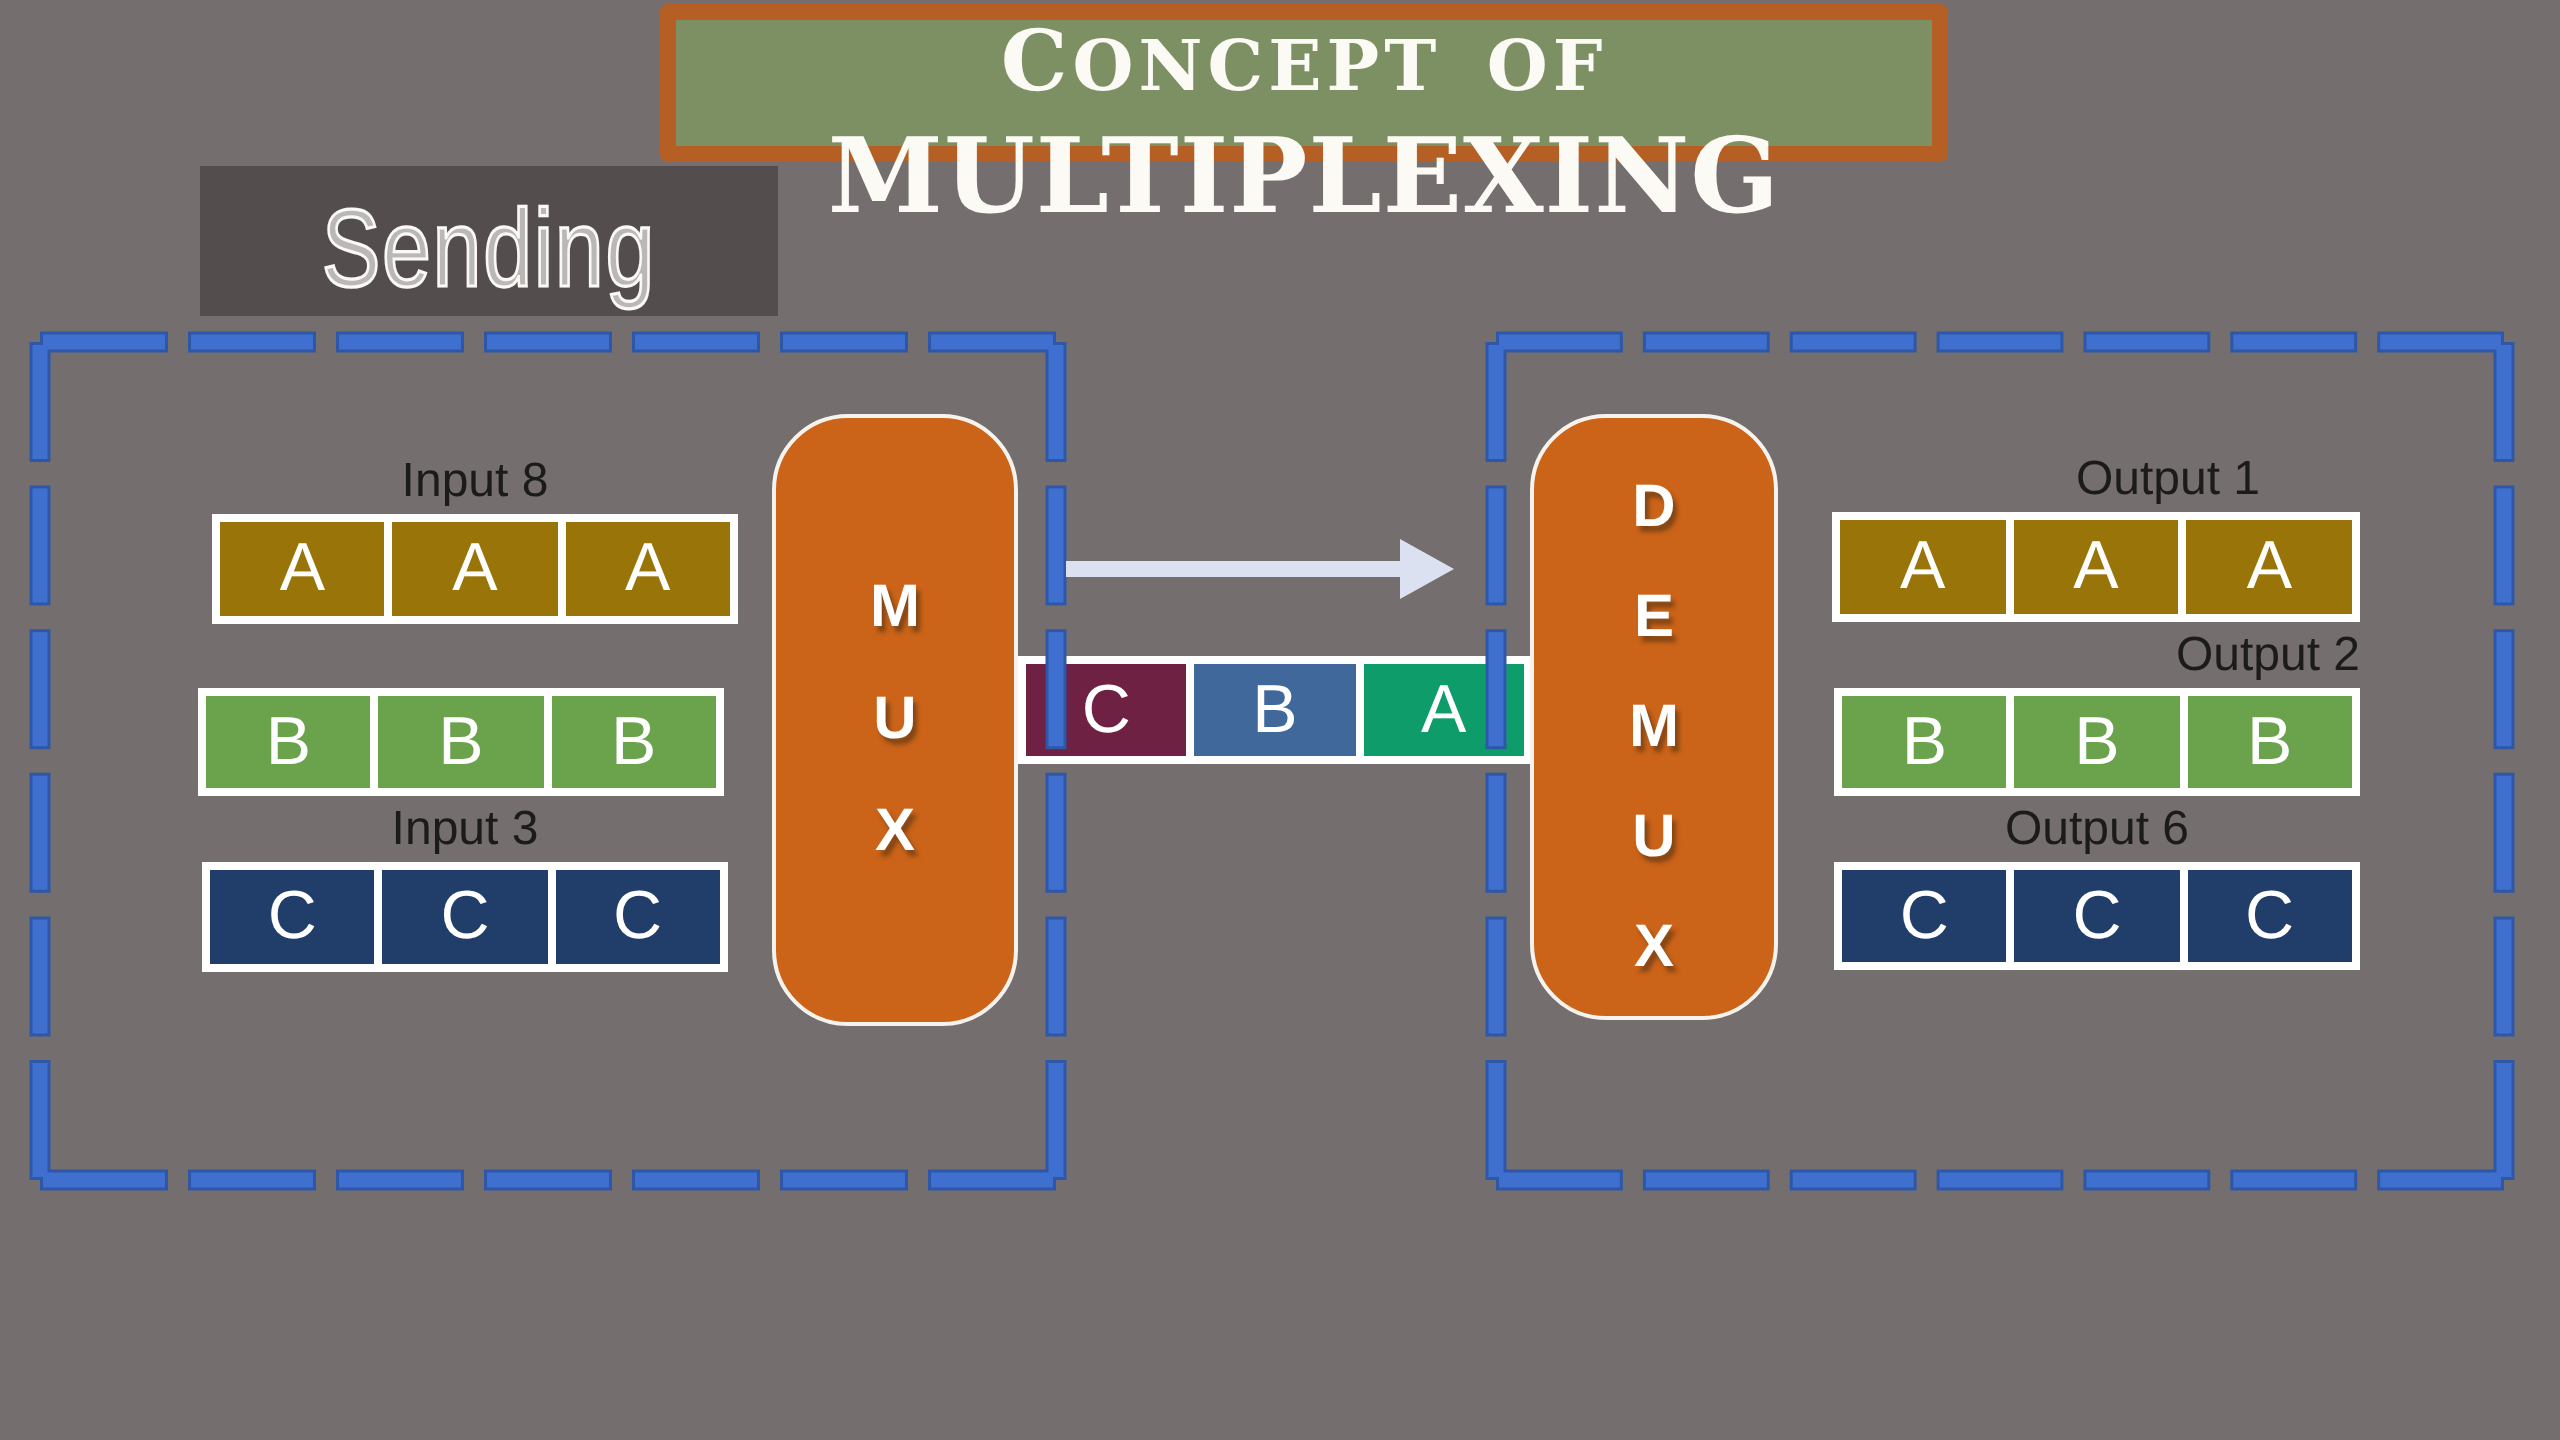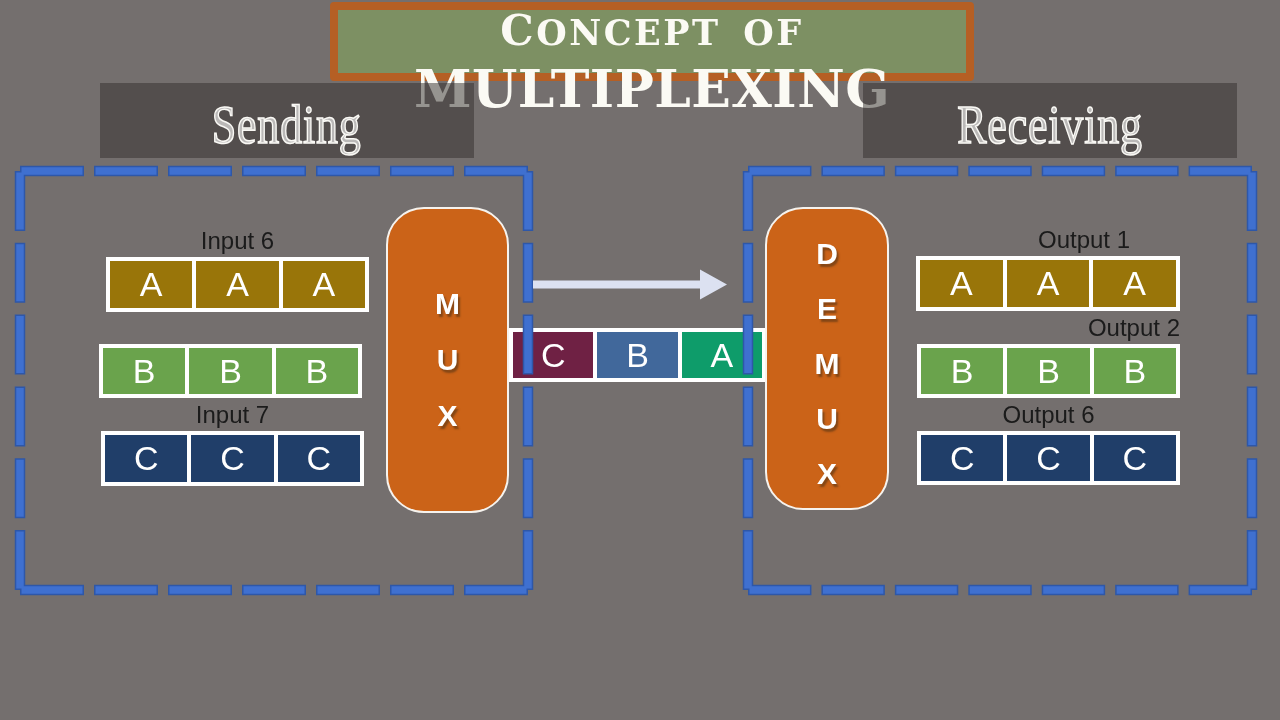--- a/index.html
+++ b/index.html
@@ -9,23 +9,23 @@
   
   .title-box{position:absolute;left:330px;top:2px;width:644px;height:79px;box-sizing:border-box;
              background:#7D9063;border:8px solid #B55F24;border-radius:4px;z-index:1;}
   .title-line{position:absolute;left:0;width:100%;text-align:center;color:#FBFAF4;
               font-family:"DejaVu Serif",serif;font-weight:bold;white-space:nowrap;}
   .title-line1{top:-1px;font-size:35px;line-height:44px;letter-spacing:2.5px;word-spacing:8px;}
   .title-line1 .lead-cap{font-size:42px;}
   .title-line2{top:57px;font-size:52px;line-height:44px;letter-spacing:0.5px;}
 
   
-  .side-label{position:absolute;top:83px;width:374px;height:75px;background:rgba(50,46,44,0.5);
+  .side-label{position:absolute;top:83px;width:289px;height:75px;background:rgba(50,46,44,0.5);
               z-index:2;display:flex;align-items:center;justify-content:center;
-              font-family:Liberation Serif, serif;font-size:55px;letter-spacing:1px;
+              font-family:Liberation Sans, sans-serif;font-size:55px;letter-spacing:1px;
               color:rgba(255,255,255,0.6);-webkit-text-stroke:1.6px #FAF9F5;}
   .side-label .scaled{display:inline-block;transform:scaleX(0.8);padding-top:7px;}
   .side-label.sending{left:100px;}
   .side-label.receiving{left:863px;}
 
   
   .svg-layer{position:absolute;left:0;top:0;z-index:3;pointer-events:none;}
 
   
   .box-unit{position:absolute;box-sizing:border-box;background:#CB6318;
@@ -59,23 +59,20 @@
 <div class="stage">
 
   <div class="title-box">
     <div class="title-line title-line1"><span class="lead-cap">C</span><span>ONCEPT OF</span></div>
     <div class="title-line title-line2">MULTIPLEXING</div>
   </div>
 
   <div class="side-label sending">
       <span class="scaled">Sending</span>
     </div>
-  <div class="side-label receiving">
-      <span class="scaled">Receiving</span>
-    </div>
 
   <svg class="svg-layer" width="1280" height="720" viewBox="0 0 1280 720">
     <g>
       <g stroke="#2E57A8" stroke-width="10.5">
         <line x1="20" y1="171" x2="528" y2="171" stroke-dasharray="64 10"></line>
         <line x1="20" y1="590" x2="528" y2="590" stroke-dasharray="64 10"></line>
         <line x1="20" y1="171" x2="20" y2="590" stroke-dasharray="60 11.8"></line>
         <line x1="528" y1="171" x2="528" y2="590" stroke-dasharray="60 11.8"></line>
       </g>
       <g stroke="#3F70D0" stroke-width="7.5">
@@ -108,34 +105,34 @@
 X</div>
   </div>
   <div class="box-unit demux">
     <div class="stacked">D
 E
 M
 U
 X</div>
   </div>
 
-  <div class="io-label" style="left:106px;top:227px;width:263px;">Input 6</div>
+  <div class="io-label" style="left:106px;top:227px;width:263px;">Input 8</div>
   <div class="io-row" style="left:106px;top:257px;width:263px;height:55px;">
     <div class="cell fill-a">A</div>
     <div class="cell fill-a">A</div>
     <div class="cell fill-a">A</div>
   </div>
 
   <div class="io-row" style="left:99px;top:344px;width:263px;height:54px;">
     <div class="cell fill-b">B</div>
     <div class="cell fill-b">B</div>
     <div class="cell fill-b">B</div>
   </div>
 
-  <div class="io-label" style="left:101px;top:401px;width:263px;">Input 7</div>
+  <div class="io-label" style="left:101px;top:401px;width:263px;">Input 3</div>
   <div class="io-row" style="left:101px;top:431px;width:263px;height:55px;">
     <div class="cell fill-c">C</div>
     <div class="cell fill-c">C</div>
     <div class="cell fill-c">C</div>
   </div>
 
   <div class="io-row" style="left:509px;top:328px;width:257px;height:54px;z-index:2;">
     <div class="cell ch-c">C</div>
     <div class="cell ch-b">B</div>
     <div class="cell ch-a">A</div>

